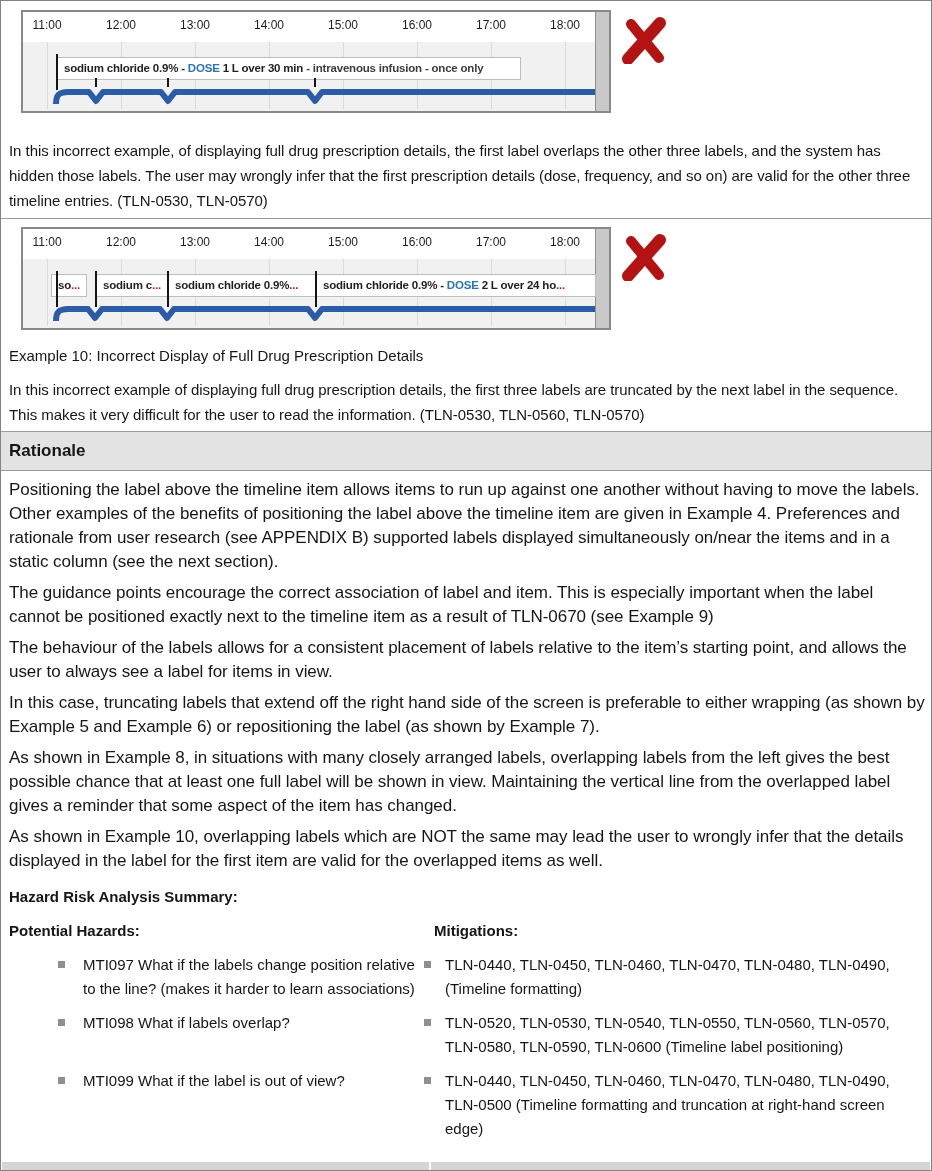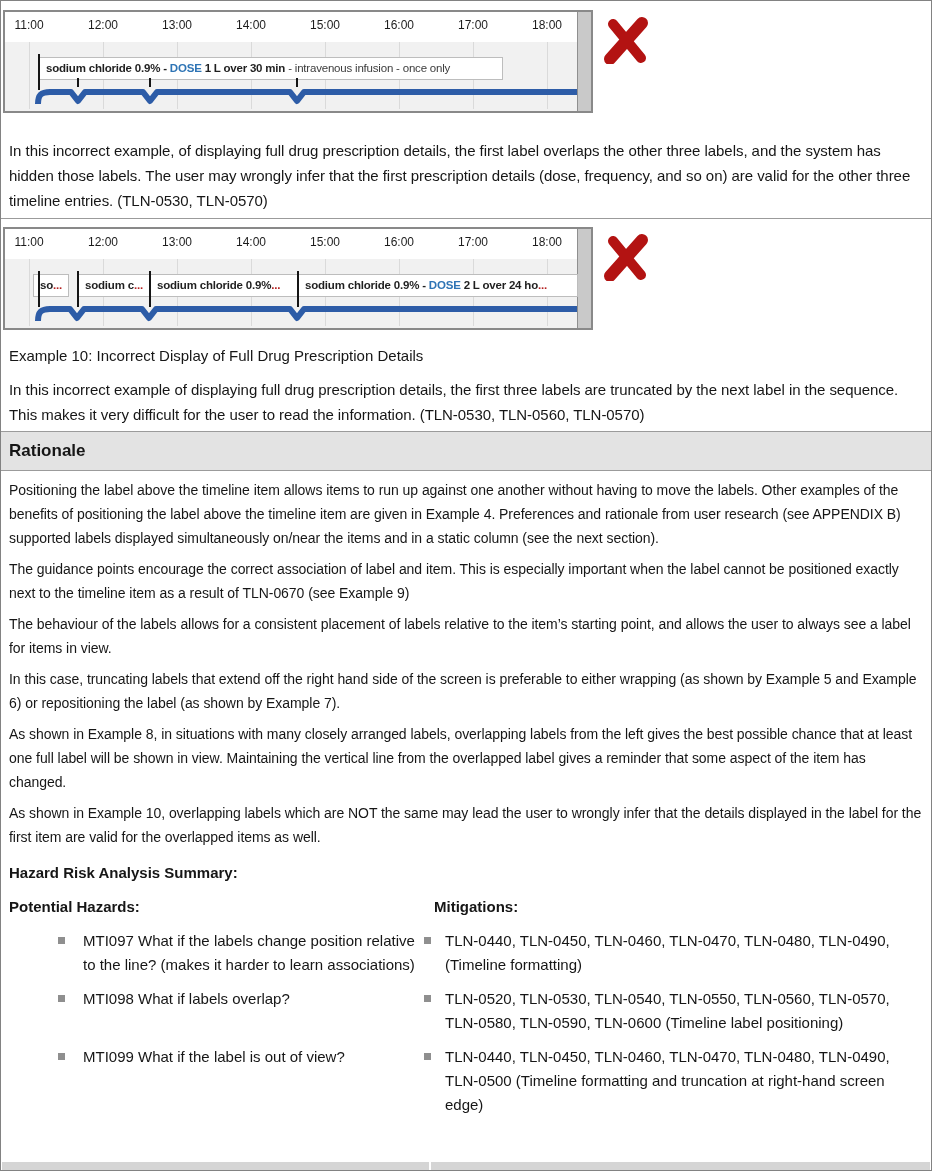--- a/index.html
+++ b/index.html
@@ -13,59 +13,59 @@
   .sectionB{padding-top:8px;}
   .para{font-size:15px;line-height:25px;margin:25px 6px 0 8px;letter-spacing:-0.05px;}
   .caption{font-size:15px;line-height:25px;margin:13px 6px 0 8px;}
   .para-b{margin-top:9px;margin-bottom:4px;}
   
   .rationale-bar{
     height:40px;box-sizing:border-box;background:#e3e3e3;
     border-top:1px solid #9b9b9b;border-bottom:1px solid #9b9b9b;
     font-size:17px;font-weight:bold;line-height:38px;padding-left:8px;
   }
-  .rat-para{font-size:14px;line-height:24px;margin:7px 6px 7px 8px;letter-spacing:-0.05px;}
+  .rat-para{font-size:17px;line-height:24px;margin:7px 6px 7px 8px;letter-spacing:-0.05px;}
   .hz-heading{font-size:15px;font-weight:bold;margin:12px 6px 0 8px;line-height:24px;}
   .hz-cols{display:flex;margin:10px 6px 0 8px;font-size:15px;font-weight:bold;line-height:24px;}
   .hz-col1{width:425px;}
   .hz-row{display:flex;margin:10px 6px 0 8px;font-size:15px;line-height:24px;}
   .hz-left{width:425px;display:flex;box-sizing:border-box;}
   .hz-right{flex:1;display:flex;}
   .blt{width:7px;height:7px;background:#8f8f8f;margin-top:8px;flex:none;}
   .hz-left .blt{margin-left:49px;}
   .hz-right .blt{margin-left:4px;}
   .hz-left .txt{margin-left:18px;width:332px;}
   .hz-right .txt{margin-left:14px;width:480px;}
   
   .bottom-band{position:absolute;left:1px;right:1px;bottom:0;height:8px;display:flex;}
   .bottom-band .cl{width:427px;background:#d5d5d5;}
   .bottom-band .gap{width:2px;background:#fff;}
   .bottom-band .cr{flex:1;background:#d5d5d5;}
   
-  .fig-row{display:flex;align-items:flex-start;padding-left:2px;}
+  .fig-row{display:flex;align-items:flex-start;padding-left:20px;}
   .tl-panel{
     position:relative;width:590px;height:103px;box-sizing:border-box;
     border:2px solid #898989;background:#fff;flex:none;overflow:hidden;
   }
   .hour{position:absolute;top:6px;transform:translateX(-50%);font-size:12px;color:#1c1c1c;white-space:nowrap;}
   .band{position:absolute;left:0;top:30px;width:573px;bottom:0;background:#f1f1f1;}
   .gl{position:absolute;top:30px;bottom:2px;width:1px;background:#dadada;}
   .sb{position:absolute;right:0;top:0;bottom:0;width:13px;background:#c9c9c9;border-left:1px solid #8f8f8f;}
   .tl-line{position:absolute;left:0;top:70px;}
   .lbar{position:absolute;top:42px;width:2px;height:36px;background:#151515;z-index:3;}
   .tick{position:absolute;top:66px;width:2px;height:9px;background:#151515;z-index:3;}
   .tl-label{
     position:absolute;top:45px;height:23px;box-sizing:border-box;z-index:2;
     background:#fff;border:1px solid #bdbdbd;
     font-size:11.5px;font-weight:bold;line-height:21px;letter-spacing:-0.2px;
     padding:0 3px 0 6px;white-space:nowrap;overflow:hidden;color:#1f1f1f;
   }
   .seg-b{font-weight:bold;color:#1f1f1f;}
   .seg-dose{font-weight:bold;color:#2e74b5;}
-  .seg-reg{font-weight:normal;color:#3c3c3c;}
+  .seg-reg{font-weight:bold;color:#3c3c3c;}
   .seg-ell{font-weight:bold;color:#b42020;}
   .reject{width:50px;height:50px;margin:4px 0 0 8px;flex:none;}
 </style>
 </head>
 <body>
 
 <div class="page">
 
   <div class="sectionA">
     <div class="fig-row">

